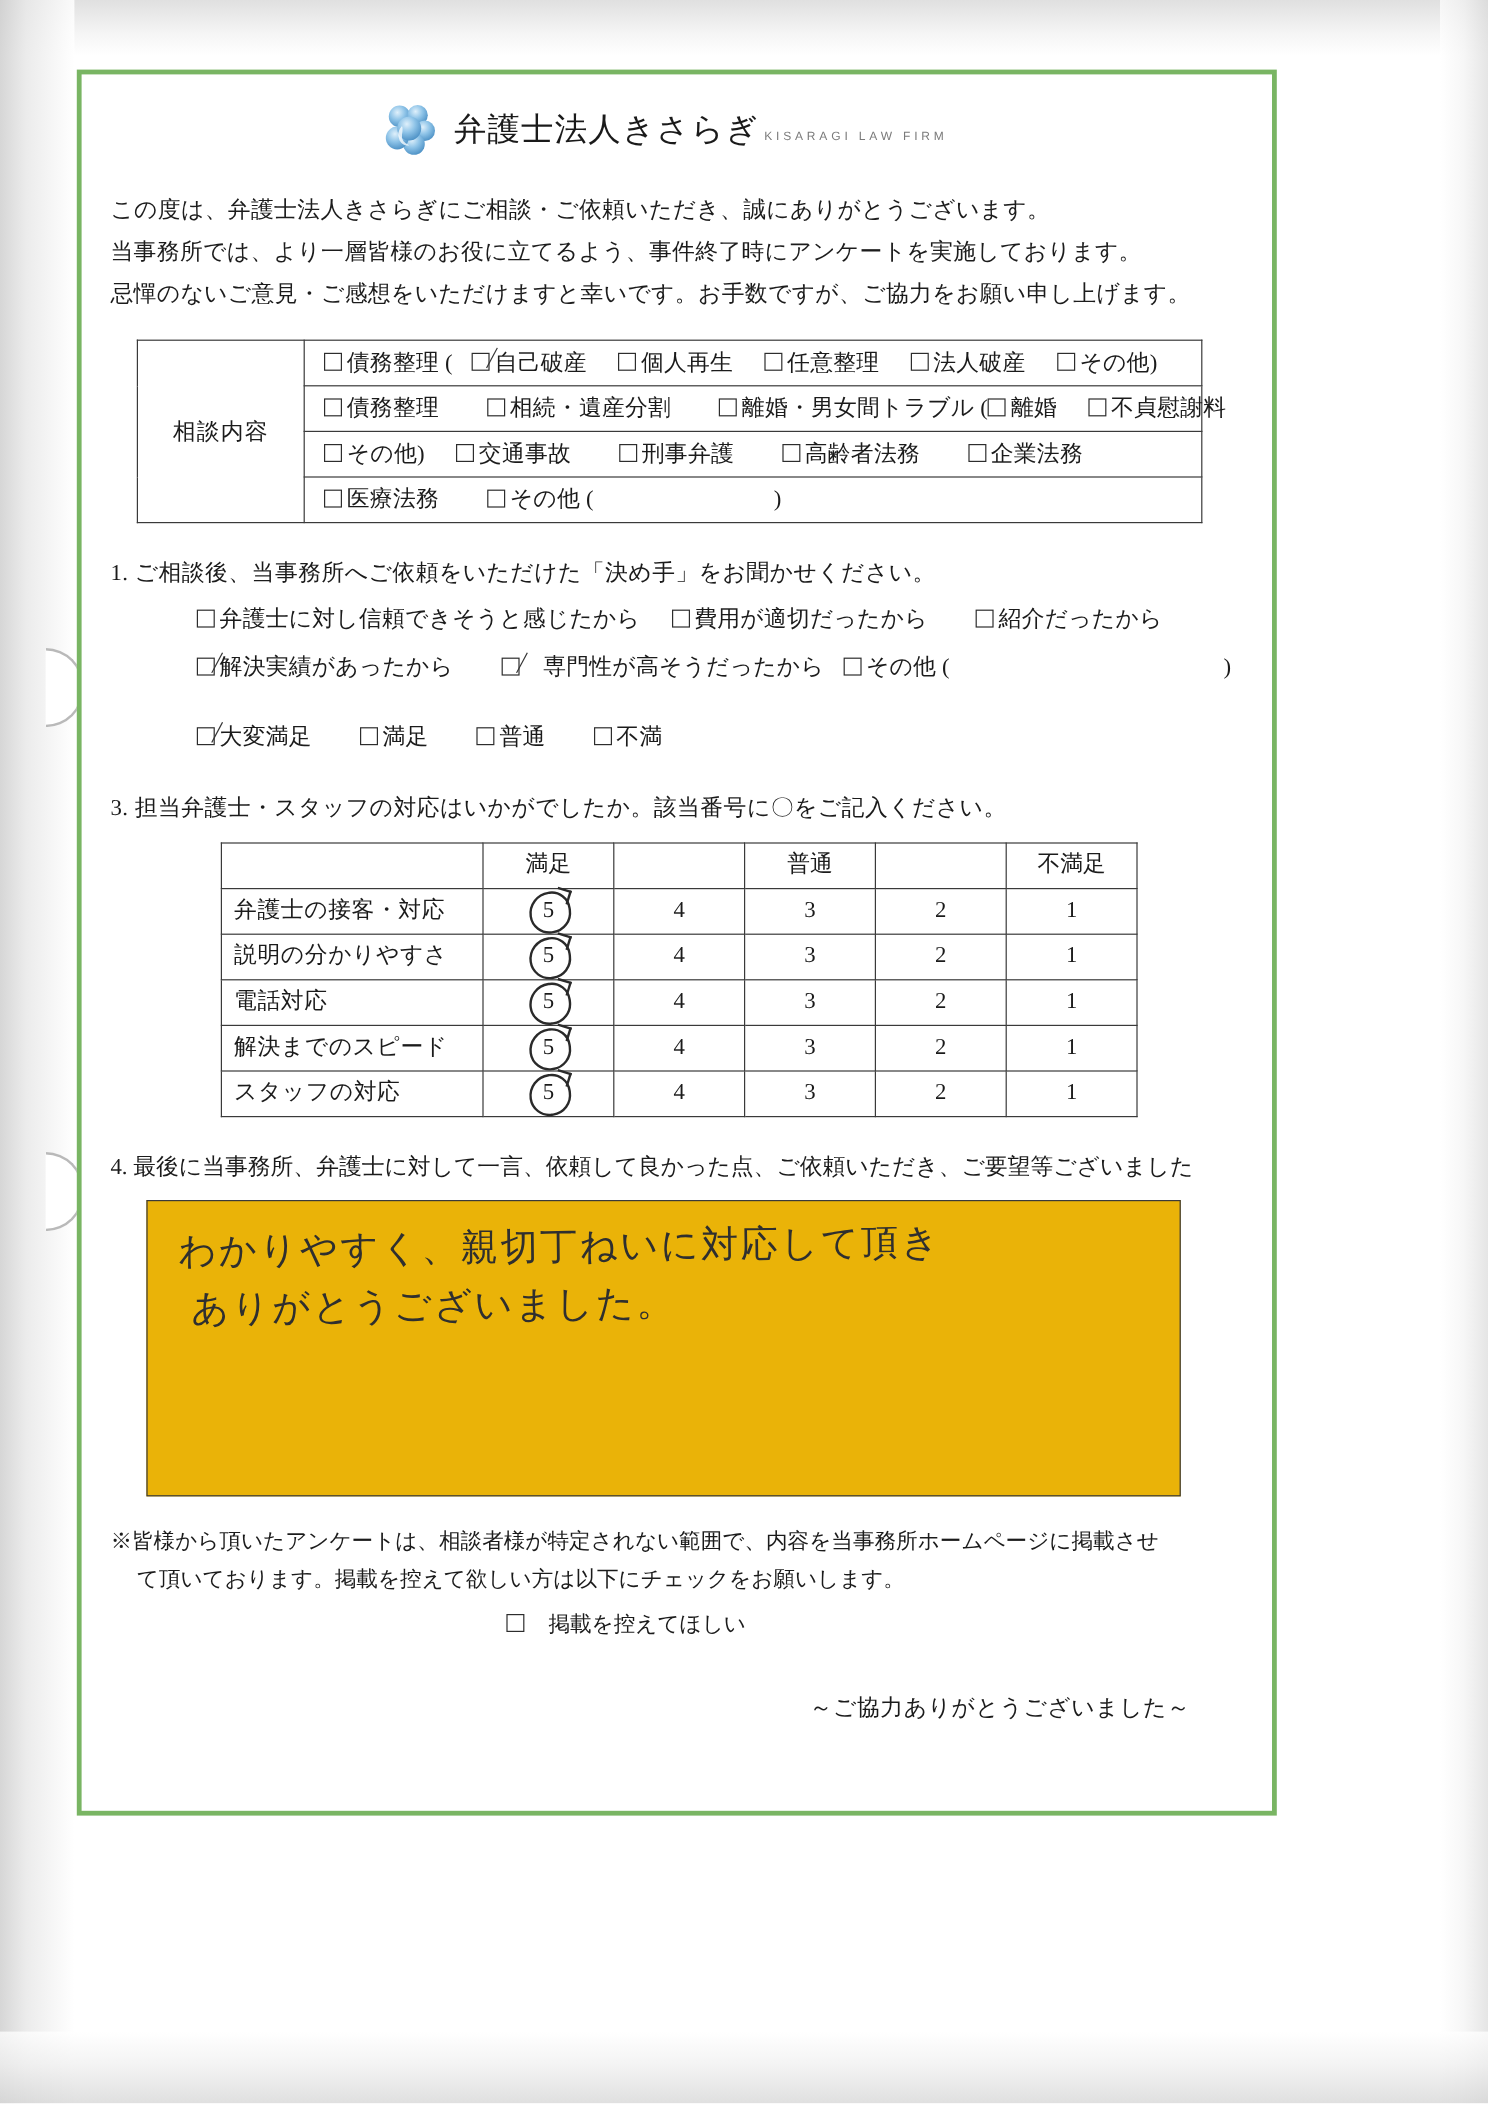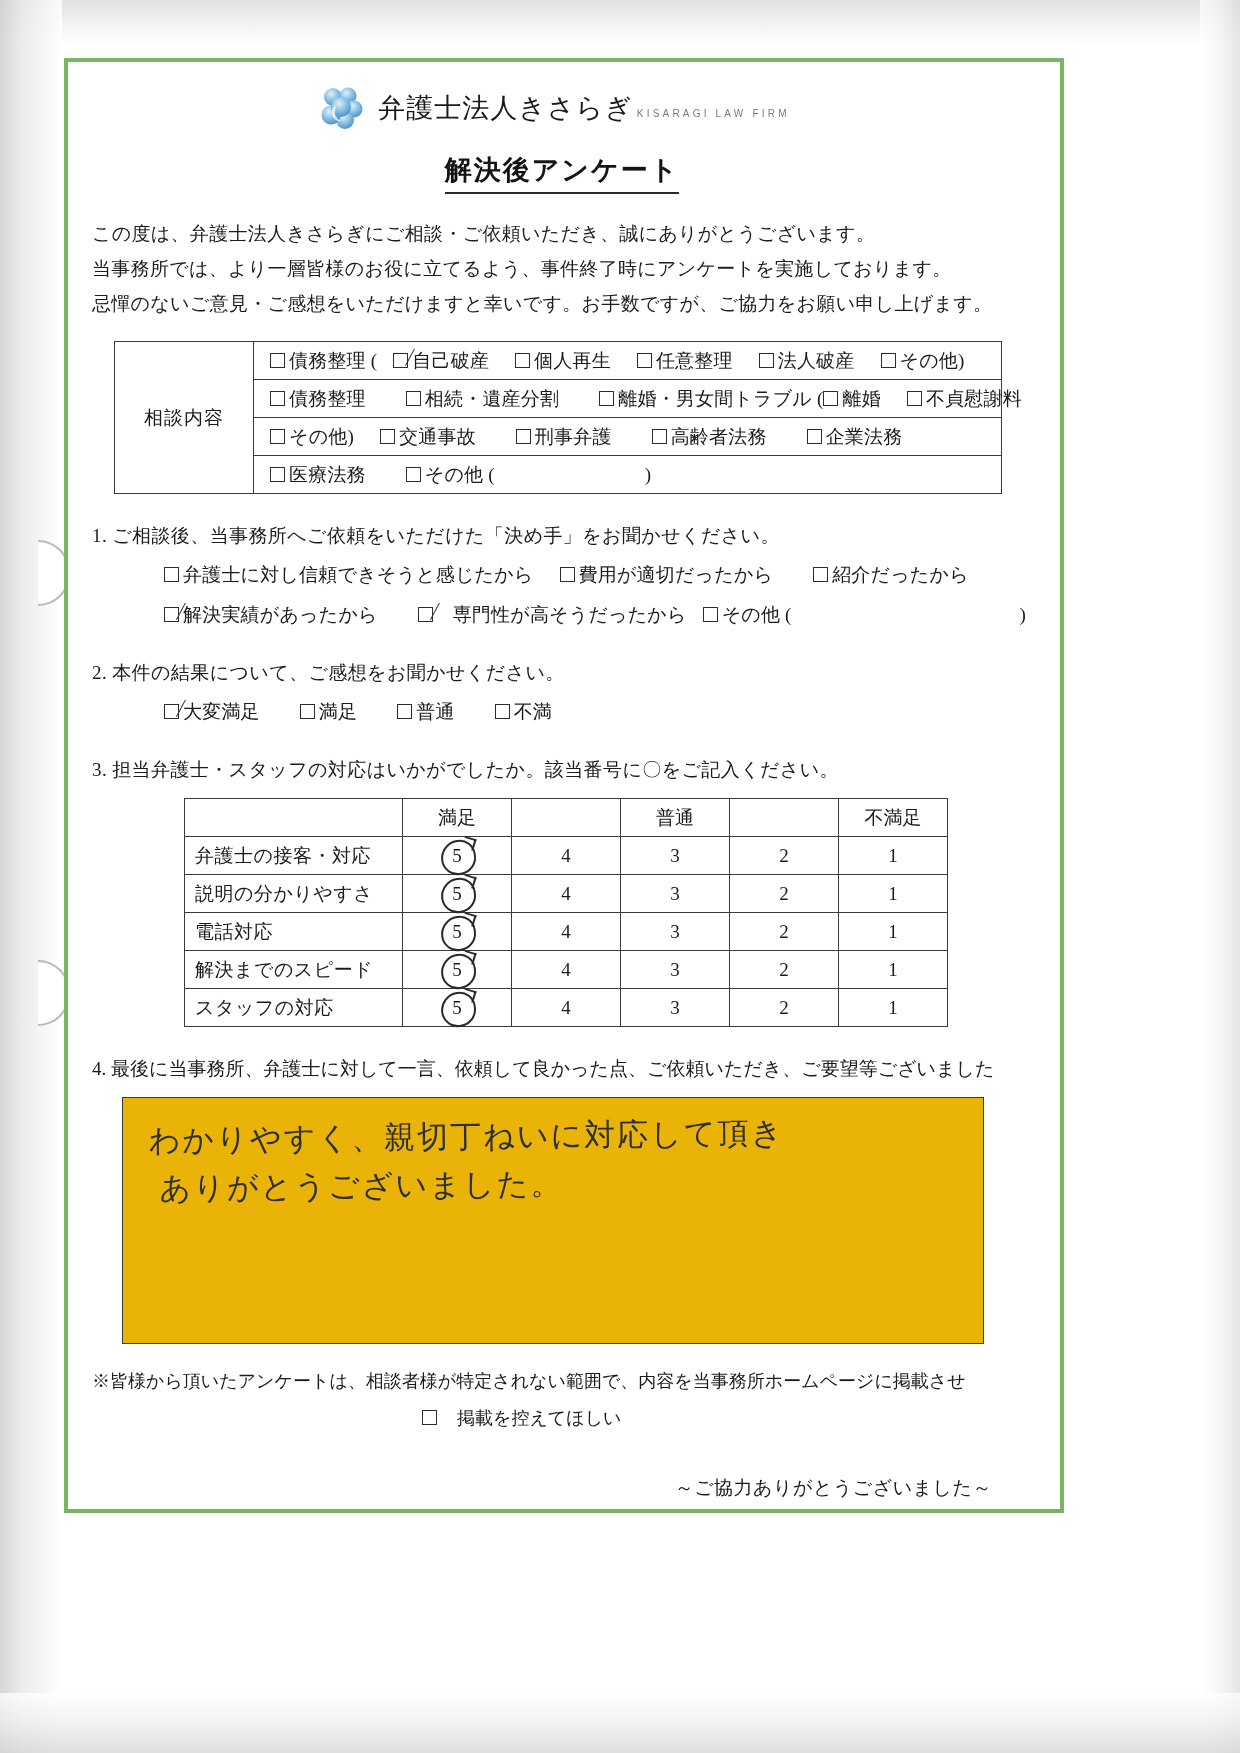--- a/index.html
+++ b/index.html
@@ -335,23 +335,20 @@
           <circle cx="23" cy="22" r="10" fill="url(#pg)"></circle>
           <path d="M17 20 q-5 5 -2 12 q3 5 8 4 q-7 -3 -6 -9 q1 -5 0 -7z" fill="#ffffff" opacity=".75"></path>
         </svg>
       </span>
       <span class="logo-text">
         <span class="logo-name">弁護士法人きさらぎ</span>
         <span class="logo-sub">KISARAGI LAW FIRM</span>
       </span>
     </div>
 
-    <div class="title-wrap">
-      <span class="doc-title">解決後アンケート</span>
-    </div>
 
     <div class="intro">
       <div>この度は、弁護士法人きさらぎにご相談・ご依頼いただき、誠にありがとうございます。</div>
       <div>当事務所では、より一層皆様のお役に立てるよう、事件終了時にアンケートを実施しております。</div>
       <div>忌憚のないご意見・ご感想をいただけますと幸いです。お手数ですが、ご協力をお願い申し上げます。</div>
     </div>
 
     <table class="consult-table">
       <tbody>
           <tr>
@@ -393,24 +390,20 @@
       </div>
       <div class="q-opts">
         <span class="cb"></span><span>弁護士に対し信頼できそうと感じたから</span><span class="gap-m"></span><span class="cb"></span><span>費用が適切だったから</span><span class="gap-l"></span><span class="cb"></span><span>紹介だったから</span>
       </div>
       <div class="q-opts second">
         <span class="cb checked"></span><span>解決実績があったから</span><span class="gap-l"></span><span class="cb checked"></span><span class="gap-s"></span><span>専門性が高そうだったから</span><span class="gap-s"></span><span class="cb"></span><span>その他 (</span><span style="display:inline-block;width:228px;"></span><span>)</span>
       </div>
     </div>
 
     <div class="q">
-      <div class="q-head">
-        <span>2.</span>
-        <span>本件の結果について、ご感想をお聞かせください。</span>
-      </div>
       <div class="q-opts">
         <span class="cb checked"></span><span>大変満足</span><span class="gap-l"></span><span class="cb"></span><span>満足</span><span class="gap-l"></span><span class="cb"></span><span>普通</span><span class="gap-l"></span><span class="cb"></span><span>不満</span>
       </div>
     </div>
 
     <div class="q">
       <div class="q-head">
         <span>3.</span>
         <span>担当弁護士・スタッフの対応はいかがでしたか。該当番号に〇をご記入ください。</span>
       </div>
@@ -478,20 +471,21 @@
     </div>
     <div class="comment-box">
       <div class="handwriting">
         <span class="l1">わかりやすく、親切丁ねいに対応して頂き</span>
         <span class="l2">ありがとうございました。</span>
       </div>
     </div>
 
     <div class="note">
       <div>※皆様から頂いたアンケートは、相談者様が特定されない範囲で、内容を当事務所ホームページに掲載させ</div>
+      <div class="l2">て頂いております。掲載を控えて欲しい方は以下にチェックをお願いします。</div>
       <div class="note-check">
         <span class="cb"></span><span class="gap-s"></span><span>掲載を控えてほしい</span>
       </div>
     </div>
 
     <div class="thanks">～ご協力ありがとうございました～</div>
 
   </div>
 </div>
 

